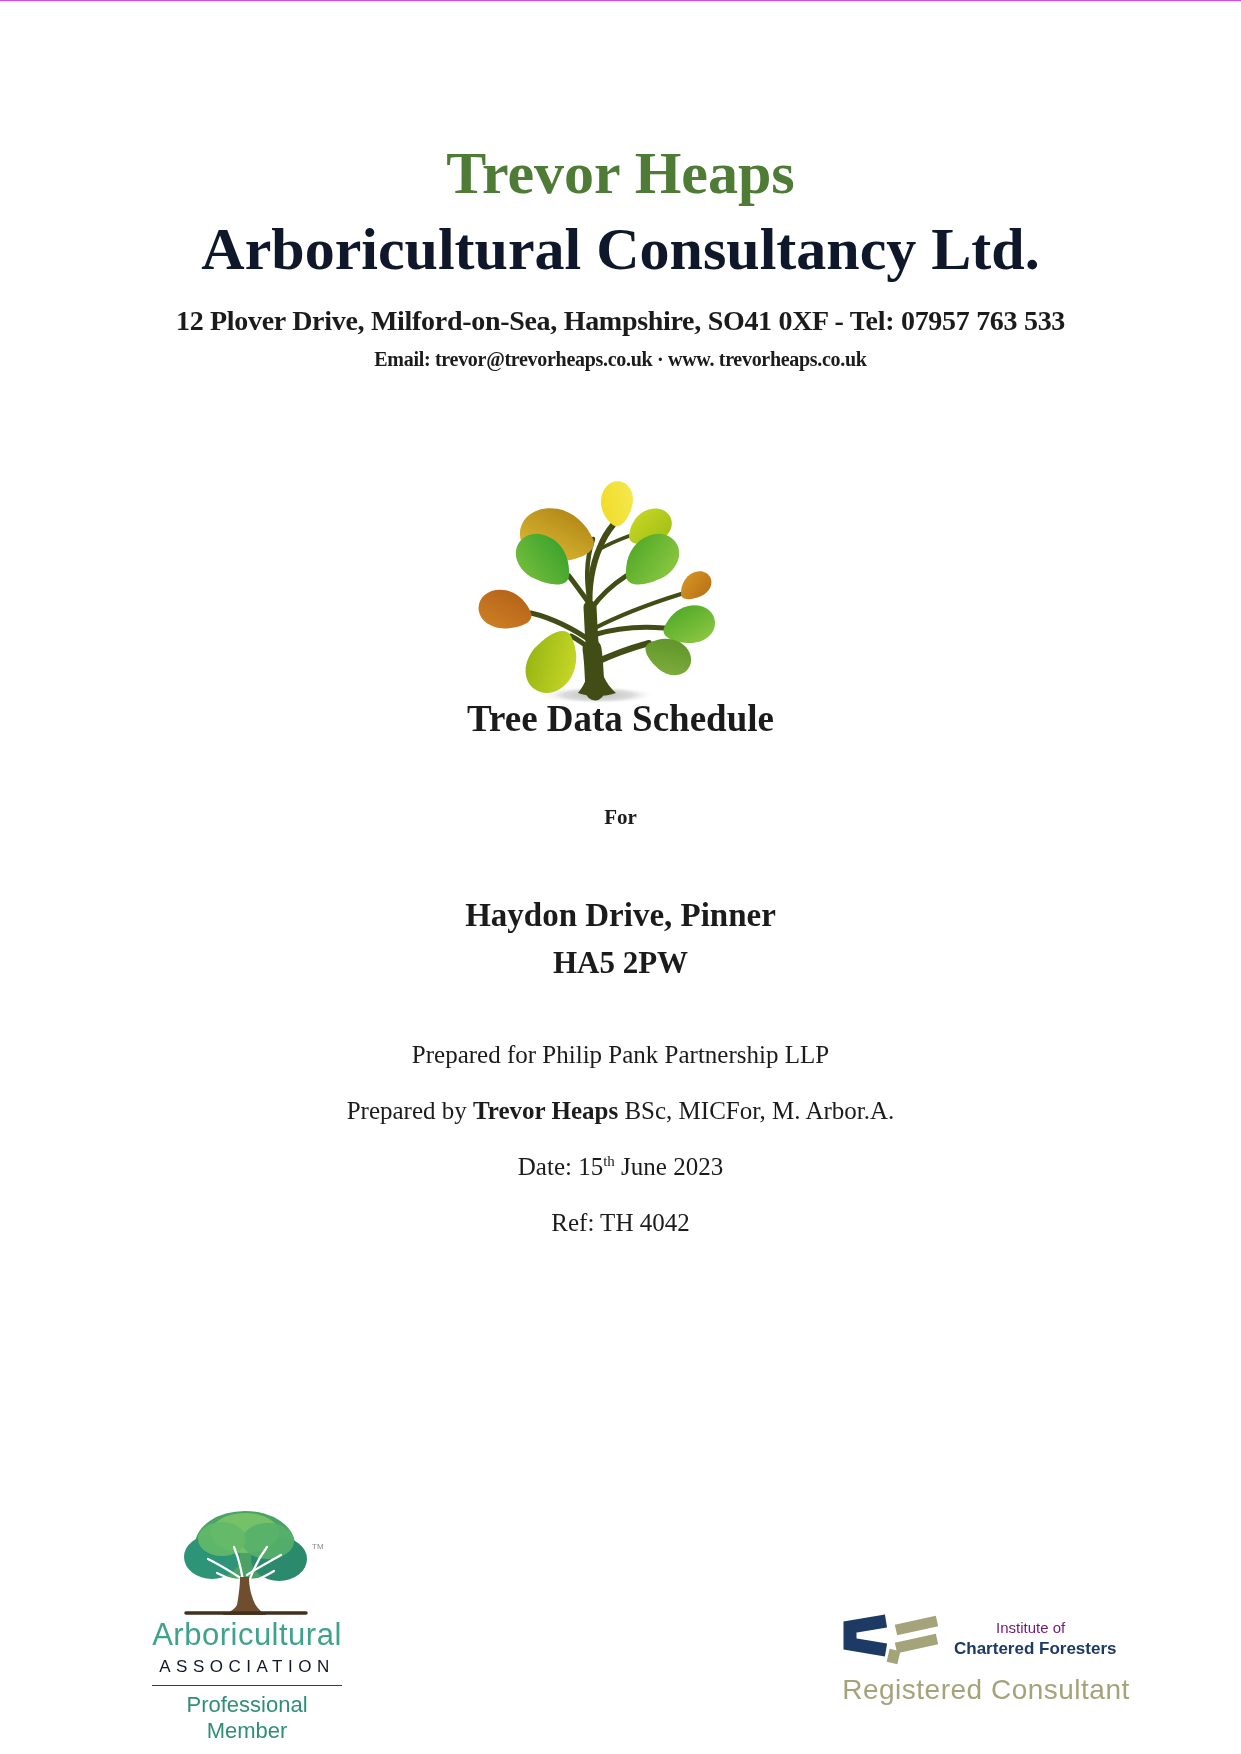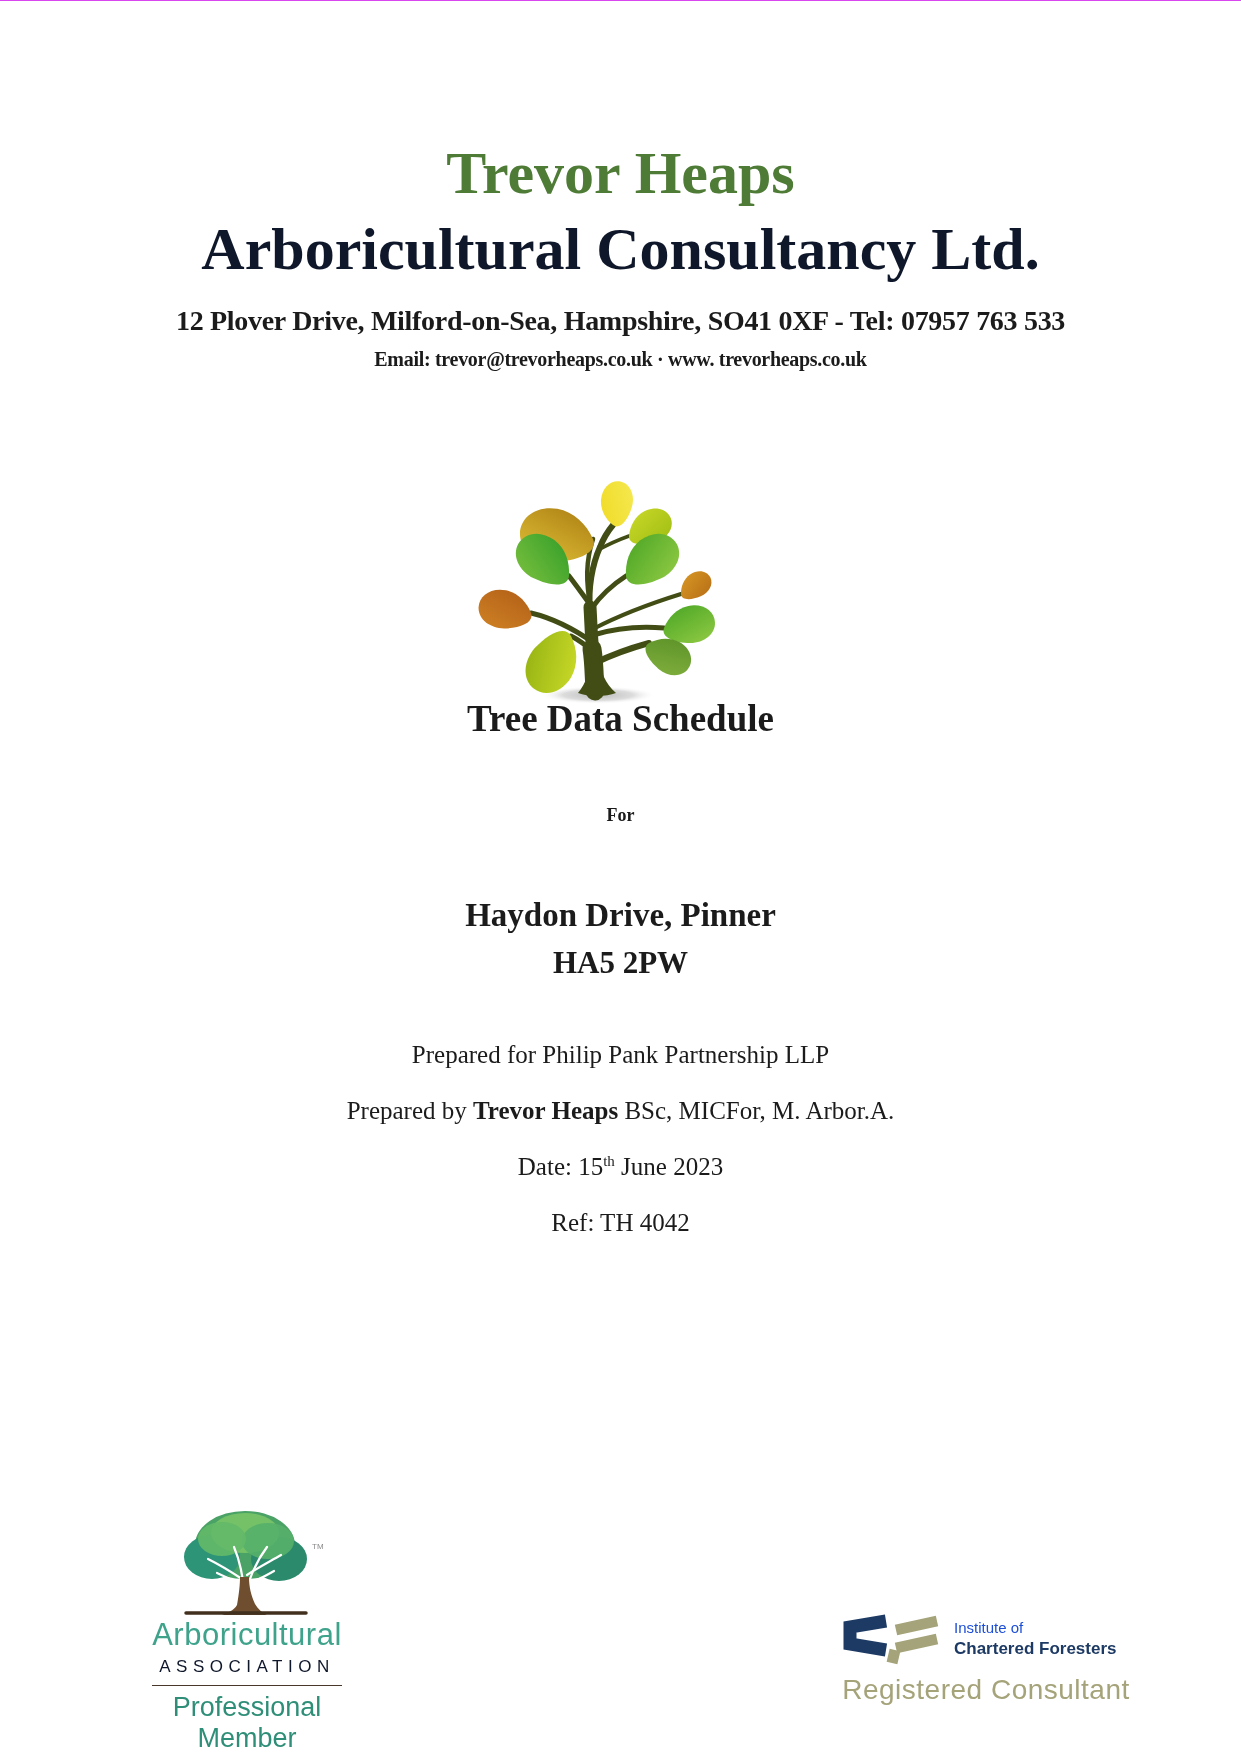--- a/index.html
+++ b/index.html
@@ -13,50 +13,50 @@
   .keepspace span { white-space:pre-wrap; }
 
   .company-line1 { top:138px; font-size:60px; font-weight:bold; color:#4e7b35; }
   .company-line2 { top:214px; font-size:60px; font-weight:bold; color:#0f172a; }
   .address-line  { top:304px; font-size:28px; font-weight:bold; letter-spacing:-0.3px; }
   .contact-line  { top:347px; font-size:20px; font-weight:bold; letter-spacing:-0.3px; }
 
   .tree-logo { position:absolute; top:456px; left:460px; width:320px; height:260px; }
 
   .doc-title { top:697px; font-size:37px; font-weight:bold; }
-  .for-label { top:804px; font-size:18px; font-weight:bold; }
+  .for-label { top:804px; font-size:21px; font-weight:bold; }
   .site-line1 { top:896px; font-size:33px; font-weight:bold; }
   .site-line2 { top:944px; font-size:31px; font-weight:bold; }
 
   .prepared-for { top:1040px; font-size:25px; }
   .prepared-by  { top:1096px; font-size:25px; }
   .prepared-by .bold { font-weight:bold; }
   .date-line { top:1152px; font-size:25px; }
   .date-line sup { vertical-align:super; font-size:60%; line-height:0; }
   .ref-line  { top:1208px; font-size:25px; }
 
   
   .aa-block {
     position:absolute; left:148px; top:1504px; width:198px; text-align:center;
     font-family:"Liberation Sans", sans-serif;
   }
   .aa-tree { width:198px; height:110px; display:block; }
   .aa-name { color:#3fa38c; font-size:31px; font-weight:400; letter-spacing:0.5px; margin-top:2px; }
   .aa-sub  { color:#0f172a; font-size:17px; font-weight:400; letter-spacing:5.5px; margin-top:4px; }
   .aa-divider { border:0; border-top:1.5px solid #4a392b; margin:8px 4px 6px 4px; }
-  .aa-member { color:#2f8e77; font-size:27px; font-weight:400;text-align:center; }
+  .aa-member { color:#2f8e77; font-size:22px; font-weight:400;text-align:center; }
 
   
   .icf-block {
     position:absolute; left:836px; top:1612px; width:300px;
     font-family:"Liberation Sans", sans-serif;
   }
   .icf-row { display:flex; align-items:center; gap:12px; }
   .icf-mark { width:106px; height:52px; flex:none; }
-  .icf-line1 { color:#1d4ed8; font-size:15px; line-height:1.25; }
+  .icf-line1 { color:#701a75; font-size:15px; line-height:1.25;margin-left:42px; }
   .icf-line2 { color:#1d3a64; font-size:17px; font-weight:700; line-height:1.25; }
   .icf-line3 { color:#a5a379; font-size:28px; margin-top:9px; letter-spacing:0.5px; white-space:nowrap;text-align:center; }
 </style>
 </head>
 <body>
 
 <div class="page">
 
   <h1 class="center-line company-line1">Trevor Heaps</h1>
   <h1 class="center-line company-line2">Arboricultural Consultancy Ltd.</h1>

